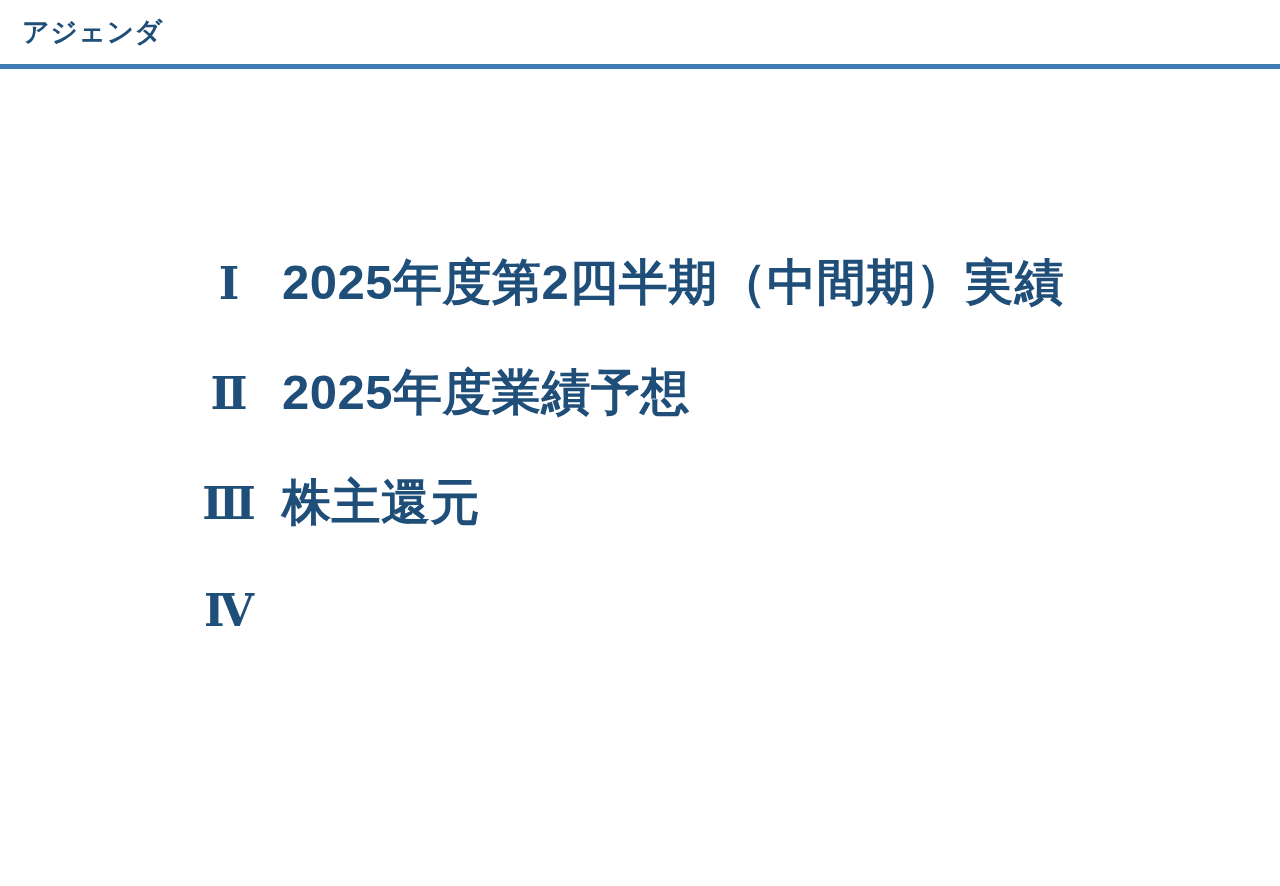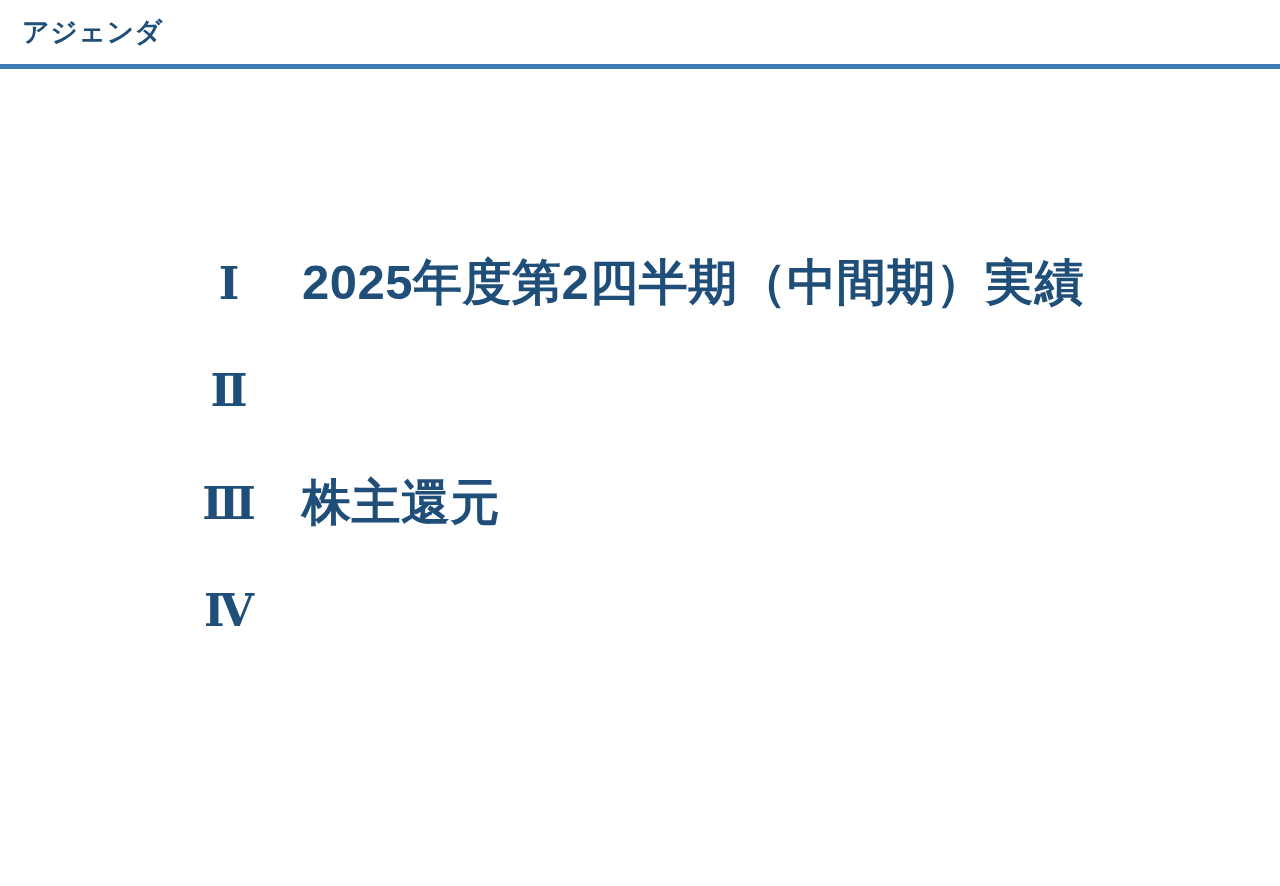--- a/index.html
+++ b/index.html
@@ -78,21 +78,21 @@
     line-height: 64px;
     flex: 0 0 66px;
   }
   .agenda-label {
     font-size: 49px;
     font-weight: bold;
     color: #1f4e79;
     line-height: 64px;
     letter-spacing: 0.5px;
     white-space: nowrap;
-    margin-left: 40px;
+    margin-left: 20px;
   }
 
   
   .slide-footer {
     position: absolute;
     left: 0;
     bottom: 0;
     width: 1280px;
     height: 46px;
   }
@@ -127,20 +127,21 @@
 
   <div class="agenda-list">
 
     <div class="agenda-item">
       <span class="agenda-numeral">Ⅰ</span>
       <span class="agenda-label">2025年度第2四半期（中間期）実績</span>
     </div>
 
     <div class="agenda-item">
       <span class="agenda-numeral">Ⅱ</span>
+      <span class="agenda-label">2025年度業績予想</span>
     </div>
 
     <div class="agenda-item">
       <span class="agenda-numeral">Ⅲ</span>
       <span class="agenda-label">株主還元</span>
     </div>
 
     <div class="agenda-item">
       <span class="agenda-numeral">Ⅳ</span>
     </div>

